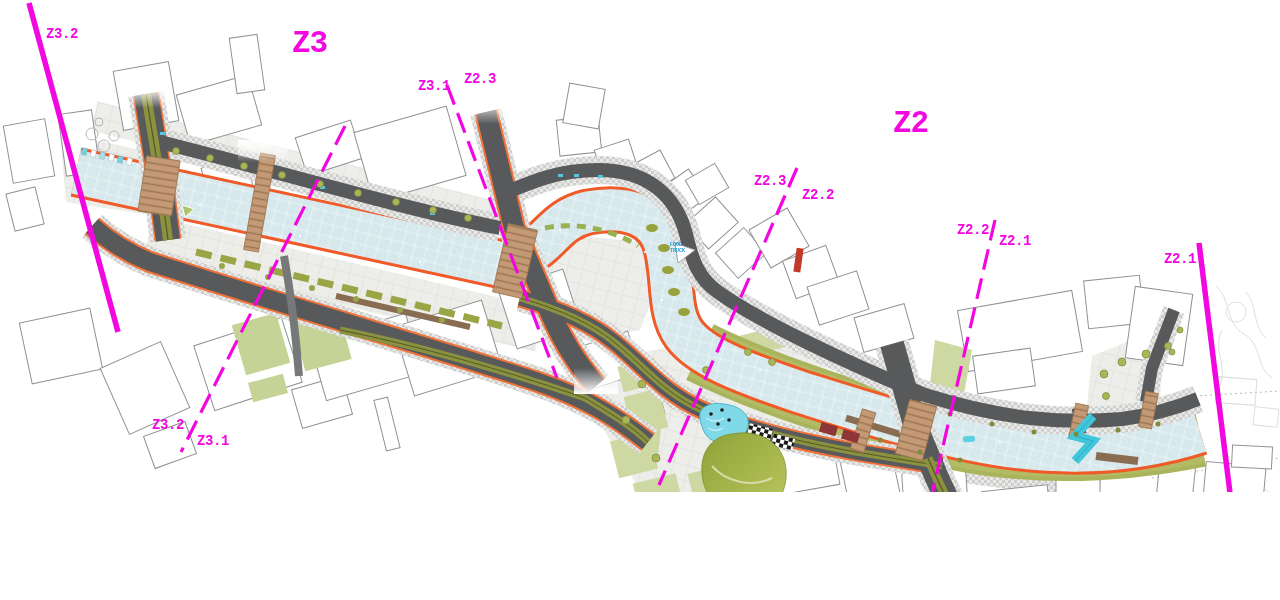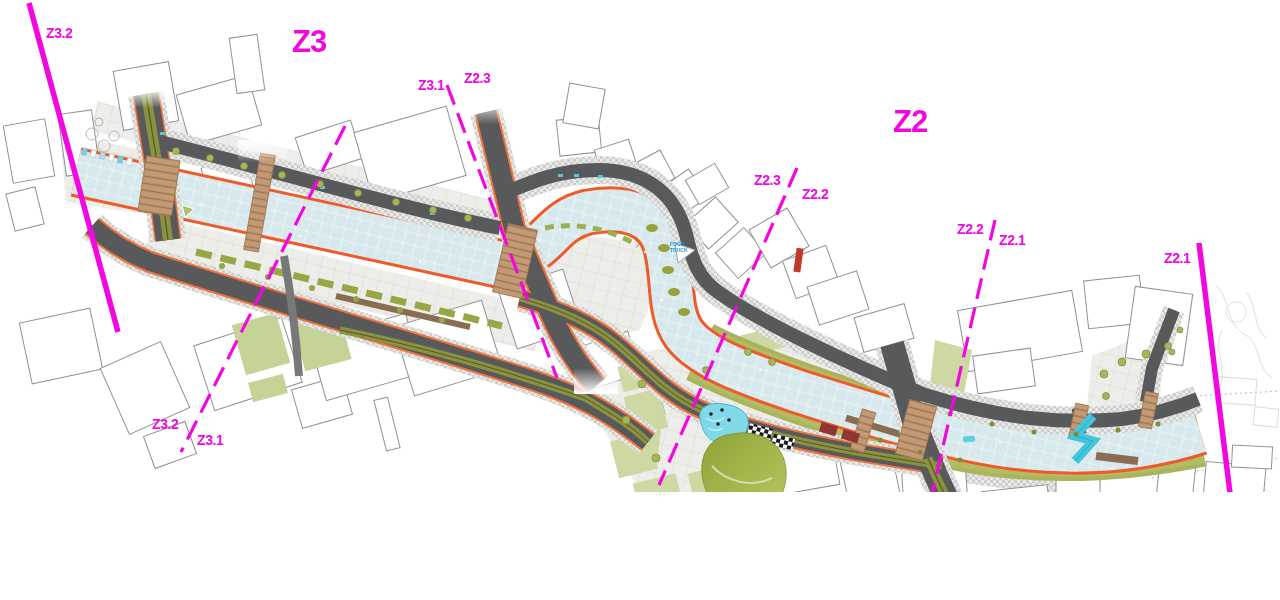--- a/index.html
+++ b/index.html
@@ -1,17 +1,17 @@
 <!DOCTYPE html>
 <html><head>
 <meta charset="utf-8">
 <style>
   html,body{margin:0;padding:0;background:#fff;}
   #stage{position:relative;width:1280px;height:492px;background:#fff;overflow:hidden;
-         font-family:Liberation Sans, sans-serif;}
+         font-family:Liberation Mono, monospace;}
   svg{position:absolute;inset:0;display:block;}
   text.zone-big{font-weight:bold;font-size:31px;letter-spacing:-1px;}
   text.zone-small{font-weight:bold;font-size:14px;letter-spacing:-0.4px;}
   text.micro{font-weight:bold;font-size:5px;letter-spacing:0;}
 </style>
 </head>
 <body>
 
 <div id="stage">
 <svg viewBox="0 0 1280 600" width="1280" height="600">

